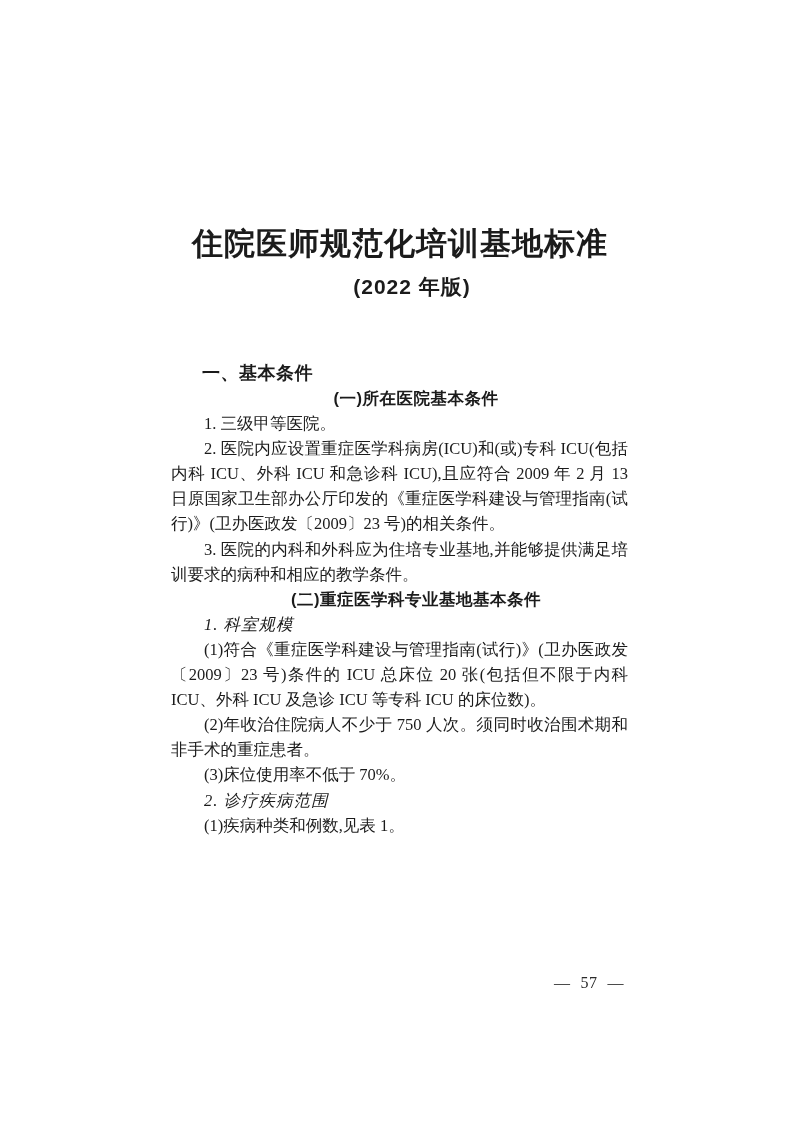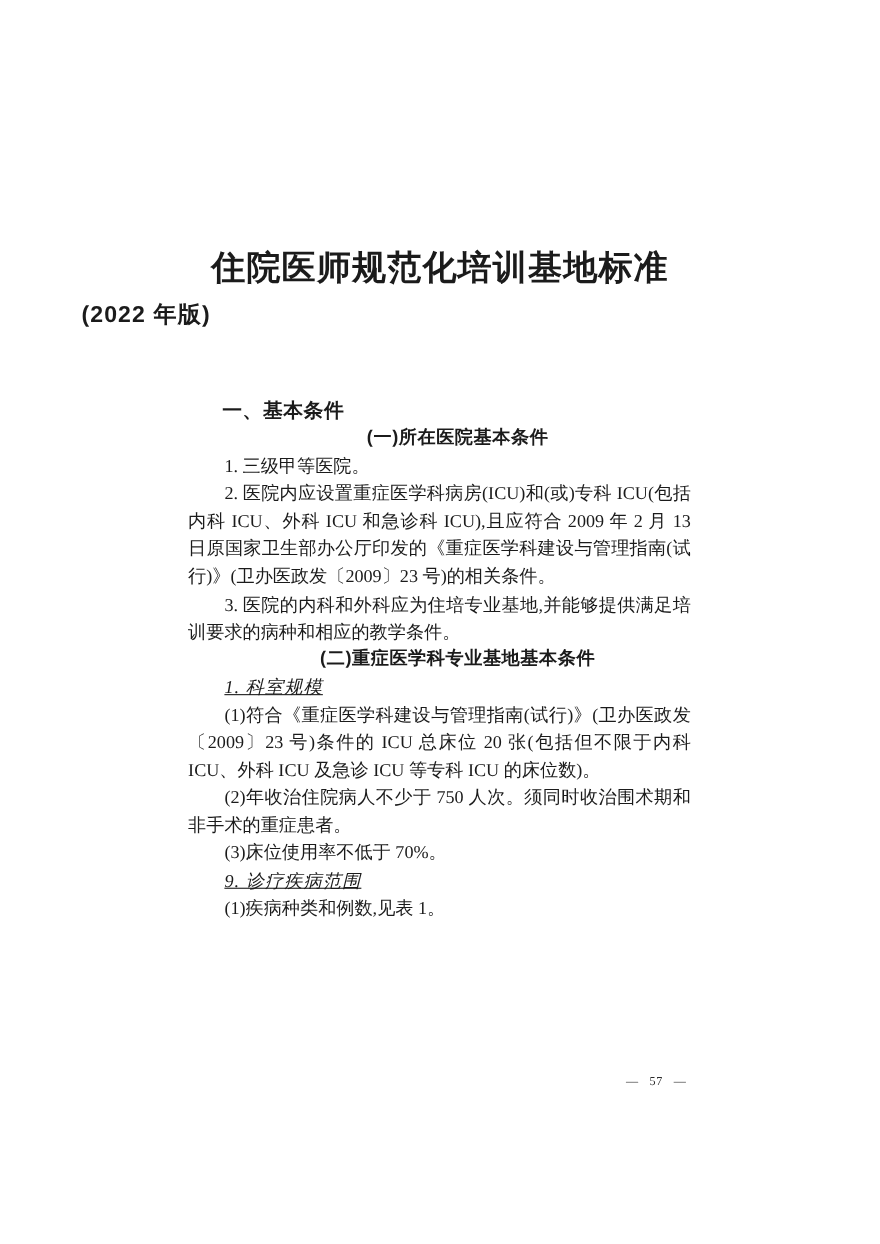--- a/index.html
+++ b/index.html
@@ -21,20 +21,21 @@
     text-align: center;
     font-family: "Liberation Sans", "DejaVu Sans", sans-serif;
     font-weight: 700;
     font-size: 31px;
     line-height: 33px;
     letter-spacing: 1px;
   }
 
   .edition {
     margin-top: 15px;
+    text-align: center;
     font-family: "Liberation Sans", "DejaVu Sans", sans-serif;
     font-weight: 700;
     font-size: 21px;
     line-height: 23px;
     letter-spacing: 1px;
     margin-left: 24px;
   }
 
   .subject-title {
     margin-top: 73px;
@@ -70,28 +71,27 @@
     font-family: "Liberation Sans", "DejaVu Sans", sans-serif;
     font-weight: 700;
     text-align: center;
     letter-spacing: 0.5px;
   }
 
   .para.kaiti {
     font-style: italic;
     text-align: left;
     letter-spacing: 1px;
-    text-decoration: underline;
   }
 
   .page-number {
     position: absolute;
     top: 973px;
     right: 126px;
-    font-size: 11px;
+    font-size: 16px;
     line-height: 20px;
     color: #2a2a2a;
     letter-spacing: 0.5px;
     white-space: nowrap;
   }
   .page-number .num { margin: 0 10px; }
 </style>
 </head>
 <body>
 
@@ -117,21 +117,21 @@
     <p class="para h2">(二)重症医学科专业基地基本条件</p>
 
     <p class="para kaiti">1. 科室规模</p>
 
     <p class="para">(1)符合《重症医学科建设与管理指南(试行)》(卫办医政发〔2009〕23 号)条件的 ICU 总床位 20 张(包括但不限于内科 ICU、外科 ICU 及急诊 ICU 等专科 ICU 的床位数)。</p>
 
     <p class="para">(2)年收治住院病人不少于 750 人次。须同时收治围术期和非手术的重症患者。</p>
 
     <p class="para">(3)床位使用率不低于 70%。</p>
 
-    <p class="para kaiti">9. 诊疗疾病范围</p>
+    <p class="para kaiti">2. 诊疗疾病范围</p>
 
     <p class="para">(1)疾病种类和例数,见表 1。</p>
 
   </div>
 
   <div class="page-number">
     <span>—</span><span class="num">57</span><span>—</span>
   </div>
 
 </div>

